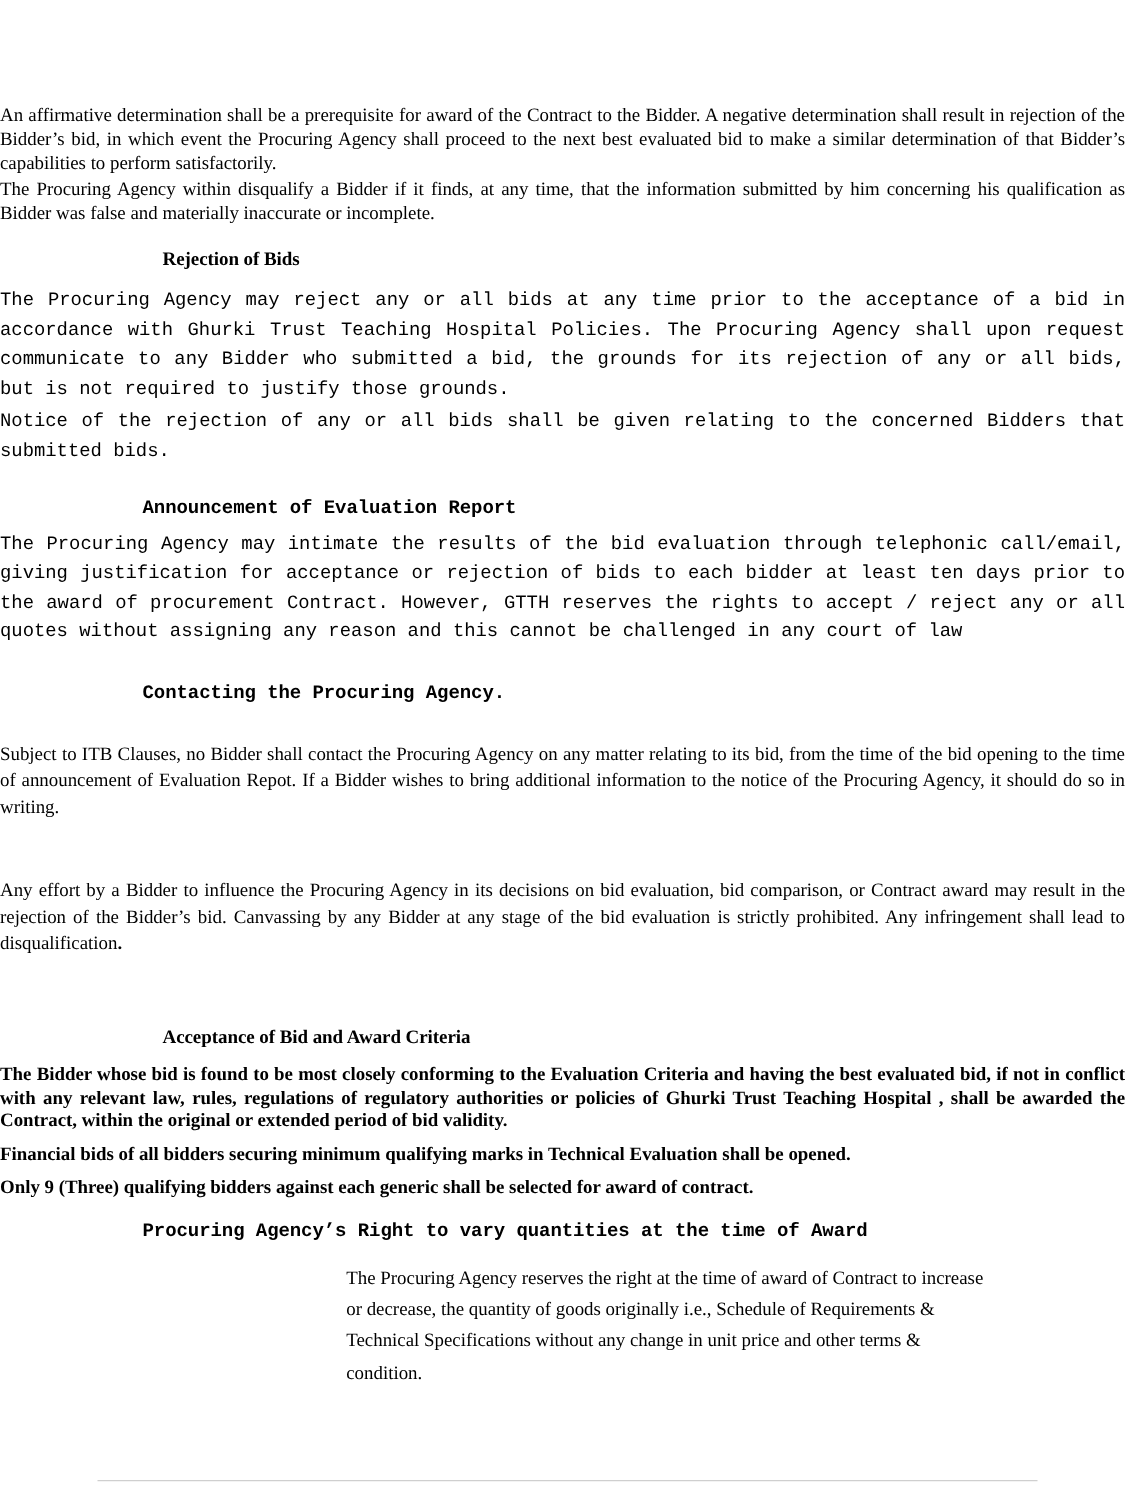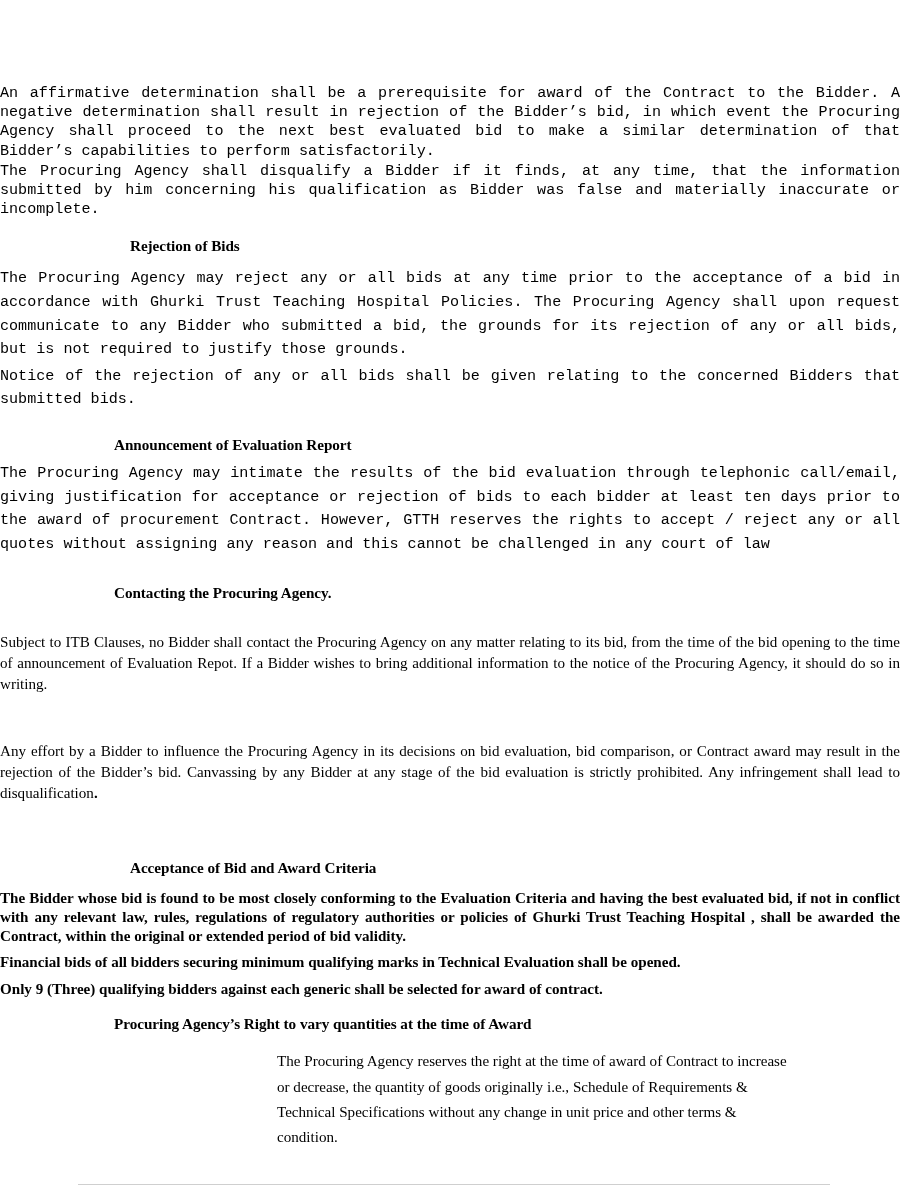--- a/index.html
+++ b/index.html
@@ -30,20 +30,21 @@
     font-size: 15.2px;
     line-height: 19px;
     letter-spacing: -0.05px;
   }
   .h-major {            
     margin-left: 110px;
     font-size: 15.4px;
   }
   .h-lvl1 {             
     margin-left: 114px;
+    font-family: Liberation Mono, monospace;
   }
   .h-lvl2 {             
     margin-left: 130px;
   }
 
   
   ul.blist {
     list-style: none;
     margin: 0;
     padding: 0;
@@ -56,21 +57,20 @@
   }
 
   
   .sec-top {
     margin-left: 277px;
     margin-right: 34px;
   }
   .sec-top > li {
     line-height: 19.2px;
     margin-bottom: 1px;
-    font-family: Liberation Mono, monospace;
   }
 
   
   .sec-wide {
     margin-left: 305px;
     margin-right: 34px;
     font-family: Liberation Mono, monospace;
   }
   .sec-wide > li {
     line-height: 23.6px;
@@ -134,21 +134,21 @@
 
 <div class="page">
 
   <ul class="blist sec-top">
     <li>
       
       <span>An affirmative determination shall be a prerequisite for award of the Contract to the Bidder. A negative determination shall result in rejection of the Bidder’s bid, in which event the Procuring Agency shall proceed to the next best evaluated bid to make a similar determination of that Bidder’s capabilities to perform satisfactorily.</span>
     </li>
     <li>
       
-      <span>The Procuring Agency shall disqualify a Bidder if it finds, at any time, that the information submitted by him concerning his qualification as Bidder was false and materially inaccurate or incomplete.</span>
+      <span>The Procuring Agency within disqualify a Bidder if it finds, at any time, that the information submitted by him concerning his qualification as Bidder was false and materially inaccurate or incomplete.</span>
     </li>
   </ul>
 
   <div class="sp-16"></div>
 
   <div class="heading h-lvl2">Rejection of Bids</div>
 
   <div class="sp-12"></div>
 
   <ul class="blist sec-wide">

